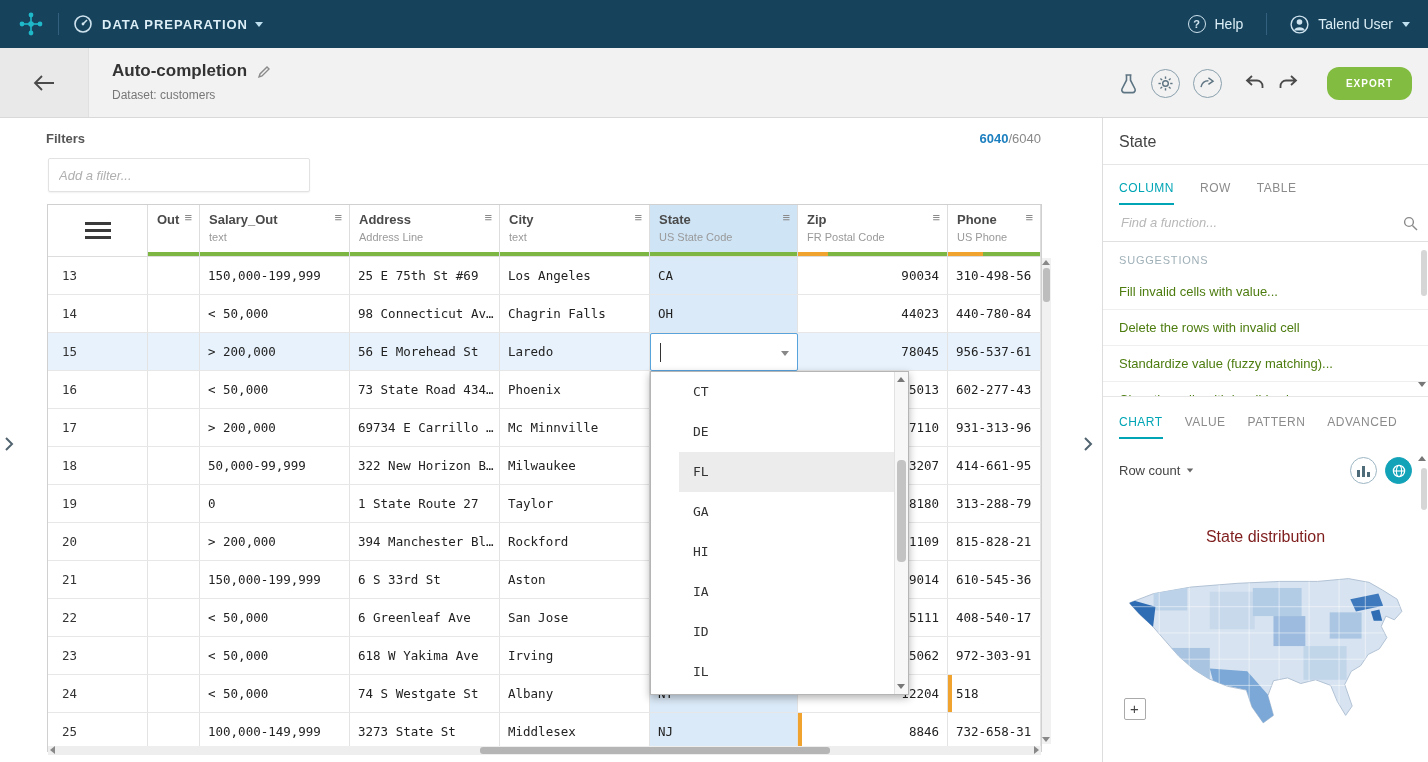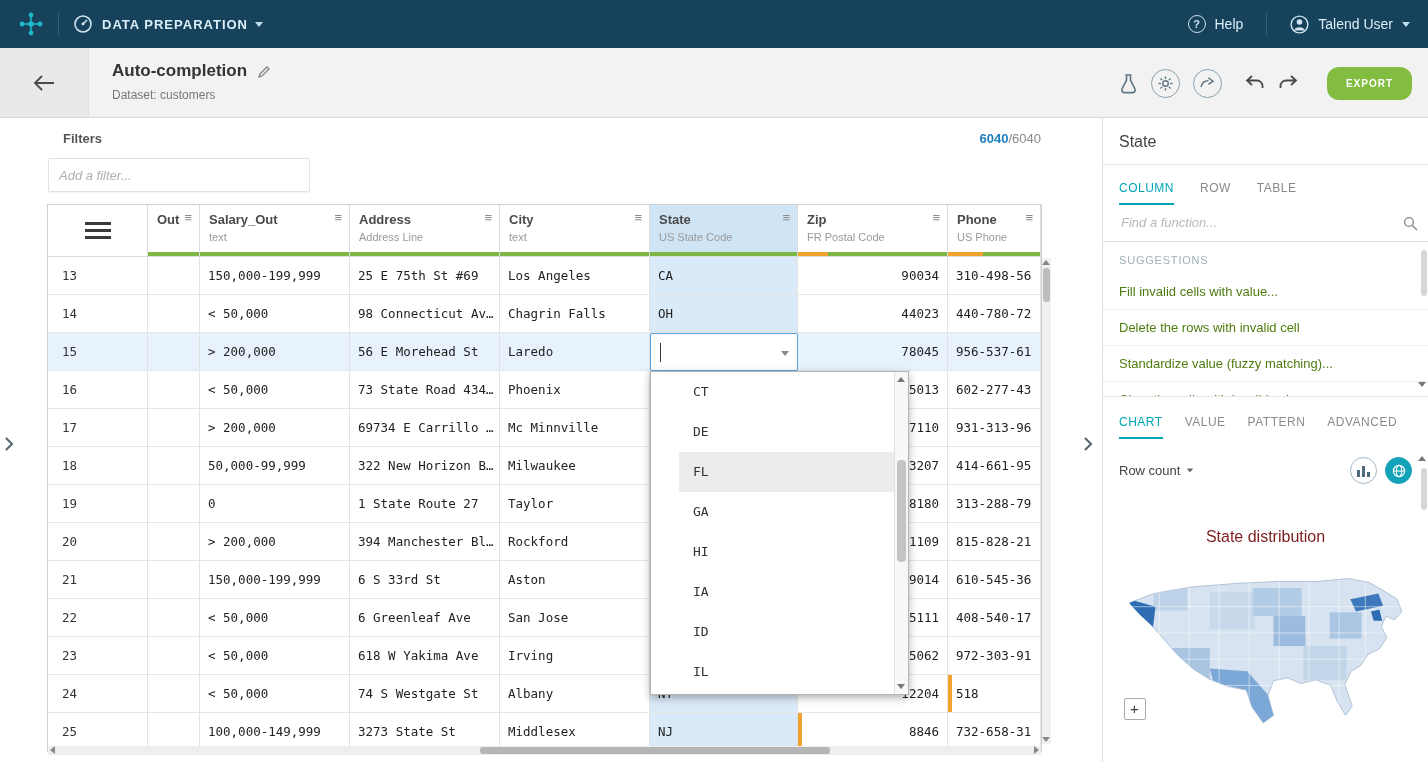--- a/index.html
+++ b/index.html
@@ -31,21 +31,21 @@
   .subtitle{font-size:12px;color:#777;margin-top:7px;}
   .hicons{position:absolute;right:0;top:0;height:70px;display:flex;align-items:center;gap:13px;padding-right:16px;}
   .circle-icon{width:27px;height:27px;border-radius:50%;border:1px solid #8aa0ad;
                display:flex;align-items:center;justify-content:center;cursor:pointer;}
   .plainicon{cursor:pointer;display:flex;align-items:center;}
   .export{background:#82bd41;color:#fff;font-size:10px;font-weight:bold;letter-spacing:1px;
           border:none;padding:11px 19px;border-radius:12px;margin-left:16px;cursor:pointer;
           font-family:"Liberation Sans",sans-serif;}
 
   
-  .filters-label{position:absolute;left:63px;top:131px;font-size:13px;font-weight:bold;color:#555;}
+  .filters-label{position:absolute;left:46px;top:131px;font-size:13px;font-weight:bold;color:#555;}
   .counts{position:absolute;left:48px;top:131px;width:993px;text-align:right;font-size:13px;}
   .c1{color:#1c7fbf;font-weight:bold;}
   .c2{color:#888;}
   .filter-input{position:absolute;left:48px;top:158px;width:262px;height:34px;border:1px solid #e2e2e2;
         border-radius:2px;box-shadow:0 1px 2px rgba(0,0,0,.06);font-size:13px;color:#666;
         padding:0 10px;box-sizing:border-box;background:#fff;outline:none;font-family:"Liberation Sans",sans-serif;}
   .filter-input::placeholder{color:#b0b0b0;font-style:italic;}
 
   
   .grid{position:absolute;left:48px;top:205px;width:993px;height:546px;background:#fff;
@@ -304,21 +304,21 @@
           <div class="cell w-phone">310-498-56</div>
         </div>
         <div class="grow">
           <div class="cell idx">14</div>
           <div class="cell w-out"></div>
           <div class="cell w-salary">&lt; 50,000</div>
           <div class="cell w-address">98 Connecticut Av…</div>
           <div class="cell w-city">Chagrin Falls</div>
           <div class="cell w-state statecol">OH</div>
           <div class="cell w-zip num">44023</div>
-          <div class="cell w-phone">440-780-72</div>
+          <div class="cell w-phone">440-780-84</div>
         </div>
         <div class="grow sel">
           <div class="cell idx">15</div>
           <div class="cell w-out"></div>
           <div class="cell w-salary">&gt; 200,000</div>
           <div class="cell w-address">56 E Morehead St</div>
           <div class="cell w-city">Laredo</div>
           <div class="cell w-state statecol"></div>
           <div class="cell w-zip num">78045</div>
           <div class="cell w-phone">956-537-61</div>

